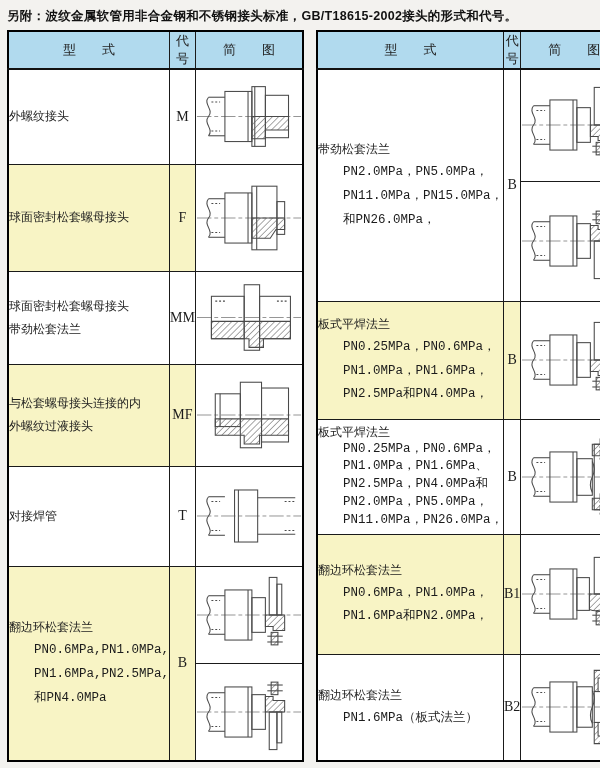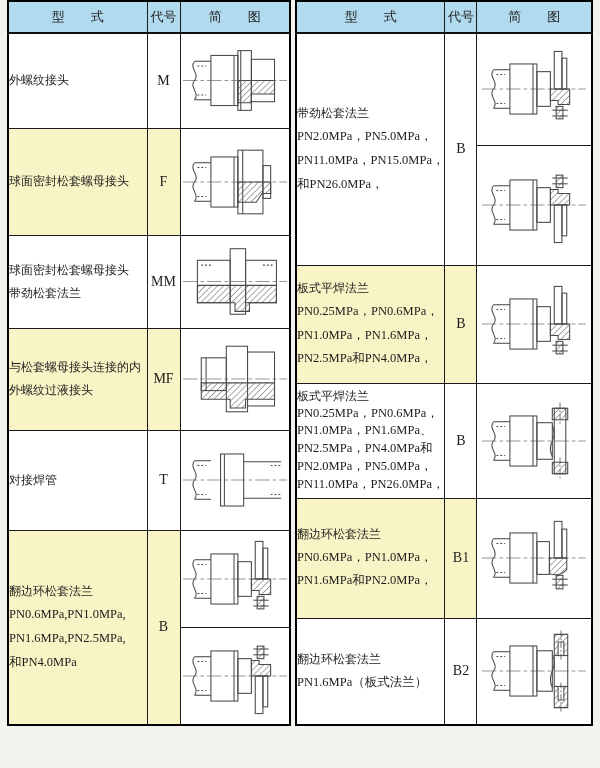--- a/index.html
+++ b/index.html
@@ -14,21 +14,21 @@
     padding:8px 4px 5px 7px;
     font-size:12.5px;
     font-weight:bold;
     letter-spacing:0.3px;
     color:#111;
     white-space:nowrap;
   }
   .tables{
     display:flex;
     margin-left:7px;
-    gap:4px;
+    gap:12px;
     align-items:flex-end;
   }
   table.ftable{
     border-collapse:collapse;
     table-layout:fixed;
     border:2px solid #000;
     background:#fff;
   }
   table.ftable th, table.ftable td{
     border:1px solid #1a1a1a;
@@ -45,43 +45,45 @@
   }
   td.cell-type{
     vertical-align:middle;
     padding:3px 4px 3px 9px;
     font-size:12px;
     line-height:1.9;
     background:#fff;
   }
   td.cell-type .name-line{white-space:nowrap;}
   td.cell-type .pn-line{
-    font-family:Liberation Serif, serif;
+    font-family:Liberation Mono, monospace;
     font-size:12.5px;
     white-space:nowrap;
+    margin-left:25px;
   }
   td.cell-code{
     vertical-align:middle;
     text-align:center;
     font-family:"Liberation Serif",serif;
     font-size:14px;
     background:#fff;
   }
   td.hl{background:var(--highlight-bg,#f8f4c5);}
   td.cell-diagram{
     vertical-align:middle;
     text-align:center;
     background:#fff;
   }
   td.cell-diagram svg{vertical-align:middle;}
 </style>
 </head>
 <body style="--header-bg: #b1daee; --highlight-bg: #f8f4c5;">
 
 <div class="page">
+  <div class="title">另附：波纹金属软管用非合金钢和不锈钢接头标准，GB/T18615-2002接头的形式和代号。</div>
 
   <div class="tables">
 
     <table class="ftable">
       <colgroup>
           <col style="width:139px">
           <col style="width:33px">
           <col style="width:110px">
         </colgroup>
       <thead>

